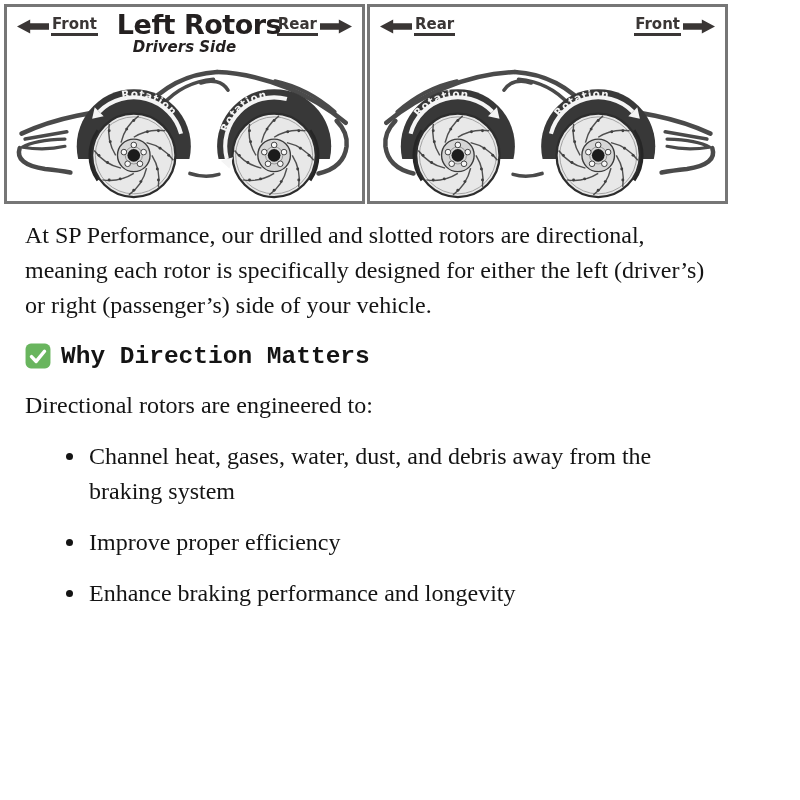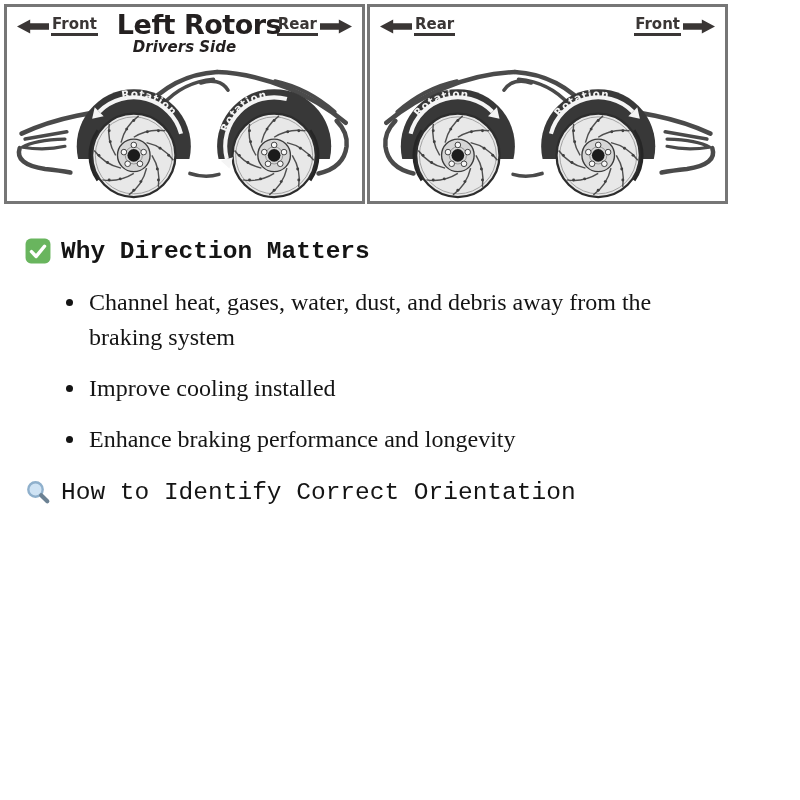--- a/index.html
+++ b/index.html
@@ -207,43 +207,36 @@
               <textPath href="#a4" startOffset="18%">Rotation</textPath>
             </text>
           </g>
         </g>
       </svg>
     </div>
   </div>
 
   <div class="article">
 
+    <p class="intro">At SP Performance, our drilled and slotted rotors are directional, meaning each rotor is specifically designed for either the left (driver’s) or right (passenger’s) side of your vehicle.</p>
 
     <div class="sec-head bold">
       <span class="emoji">
         <svg width="26" height="26" viewBox="0 0 24 24">
           <rect x="0.5" y="0.5" width="23" height="23" rx="5" fill="#69b55e"></rect>
           <polyline points="6,12.6 10.3,17 18,7.6" fill="none" stroke="#ffffff" stroke-width="3.2" stroke-linecap="round" stroke-linejoin="round"></polyline>
         </svg>
       </span>
       <span>Why Direction Matters</span>
     </div>
 
+    <p>Directional rotors are engineered to:</p>
 
     <ul class="blist">
       <li>Channel heat, gases, water, dust, and debris away from the braking system</li>
-      <li>Improve cooling installed</li>
+      <li>Improve proper efficiency</li>
       <li>Enhance braking performance and longevity</li>
     </ul>
 
-    <div class="sec-head regular">
-      <span class="emoji">
-        <svg width="26" height="26" viewBox="0 0 26 26">
-          <circle cx="10.5" cy="10.5" r="7.2" fill="#cfe3f4" stroke="#8fb0cc" stroke-width="2.4"></circle>
-          <line x1="16.2" y1="16.2" x2="22.3" y2="22.3" stroke="#6b8193" stroke-width="4.2" stroke-linecap="round"></line>
-        </svg>
-      </span>
-      <span>How to Identify Correct Orientation</span>
-    </div>
 
 
   </div>
 </div>
 
 </body></html>

